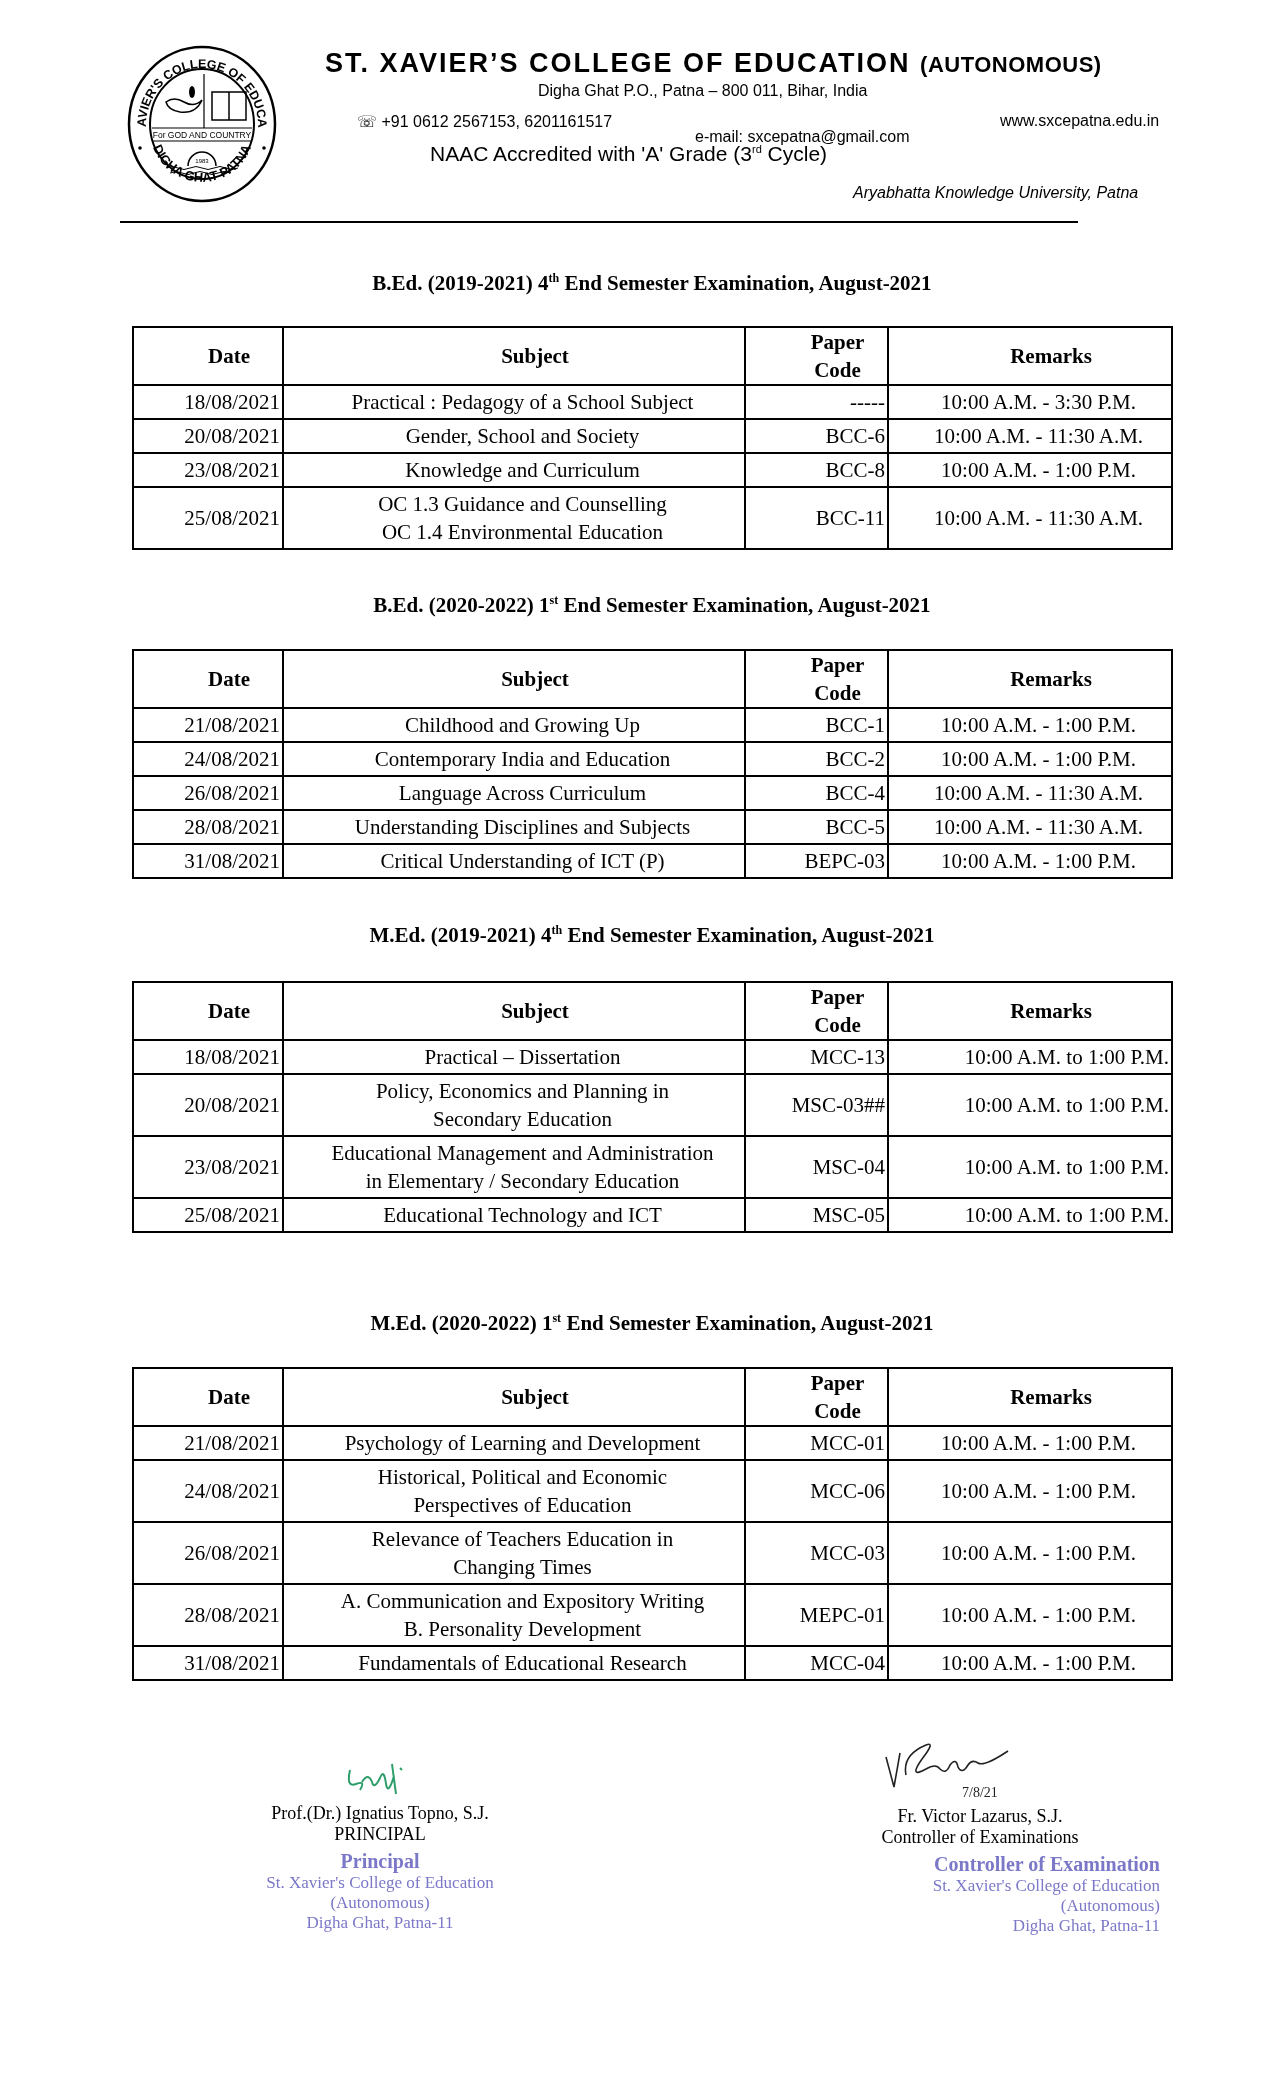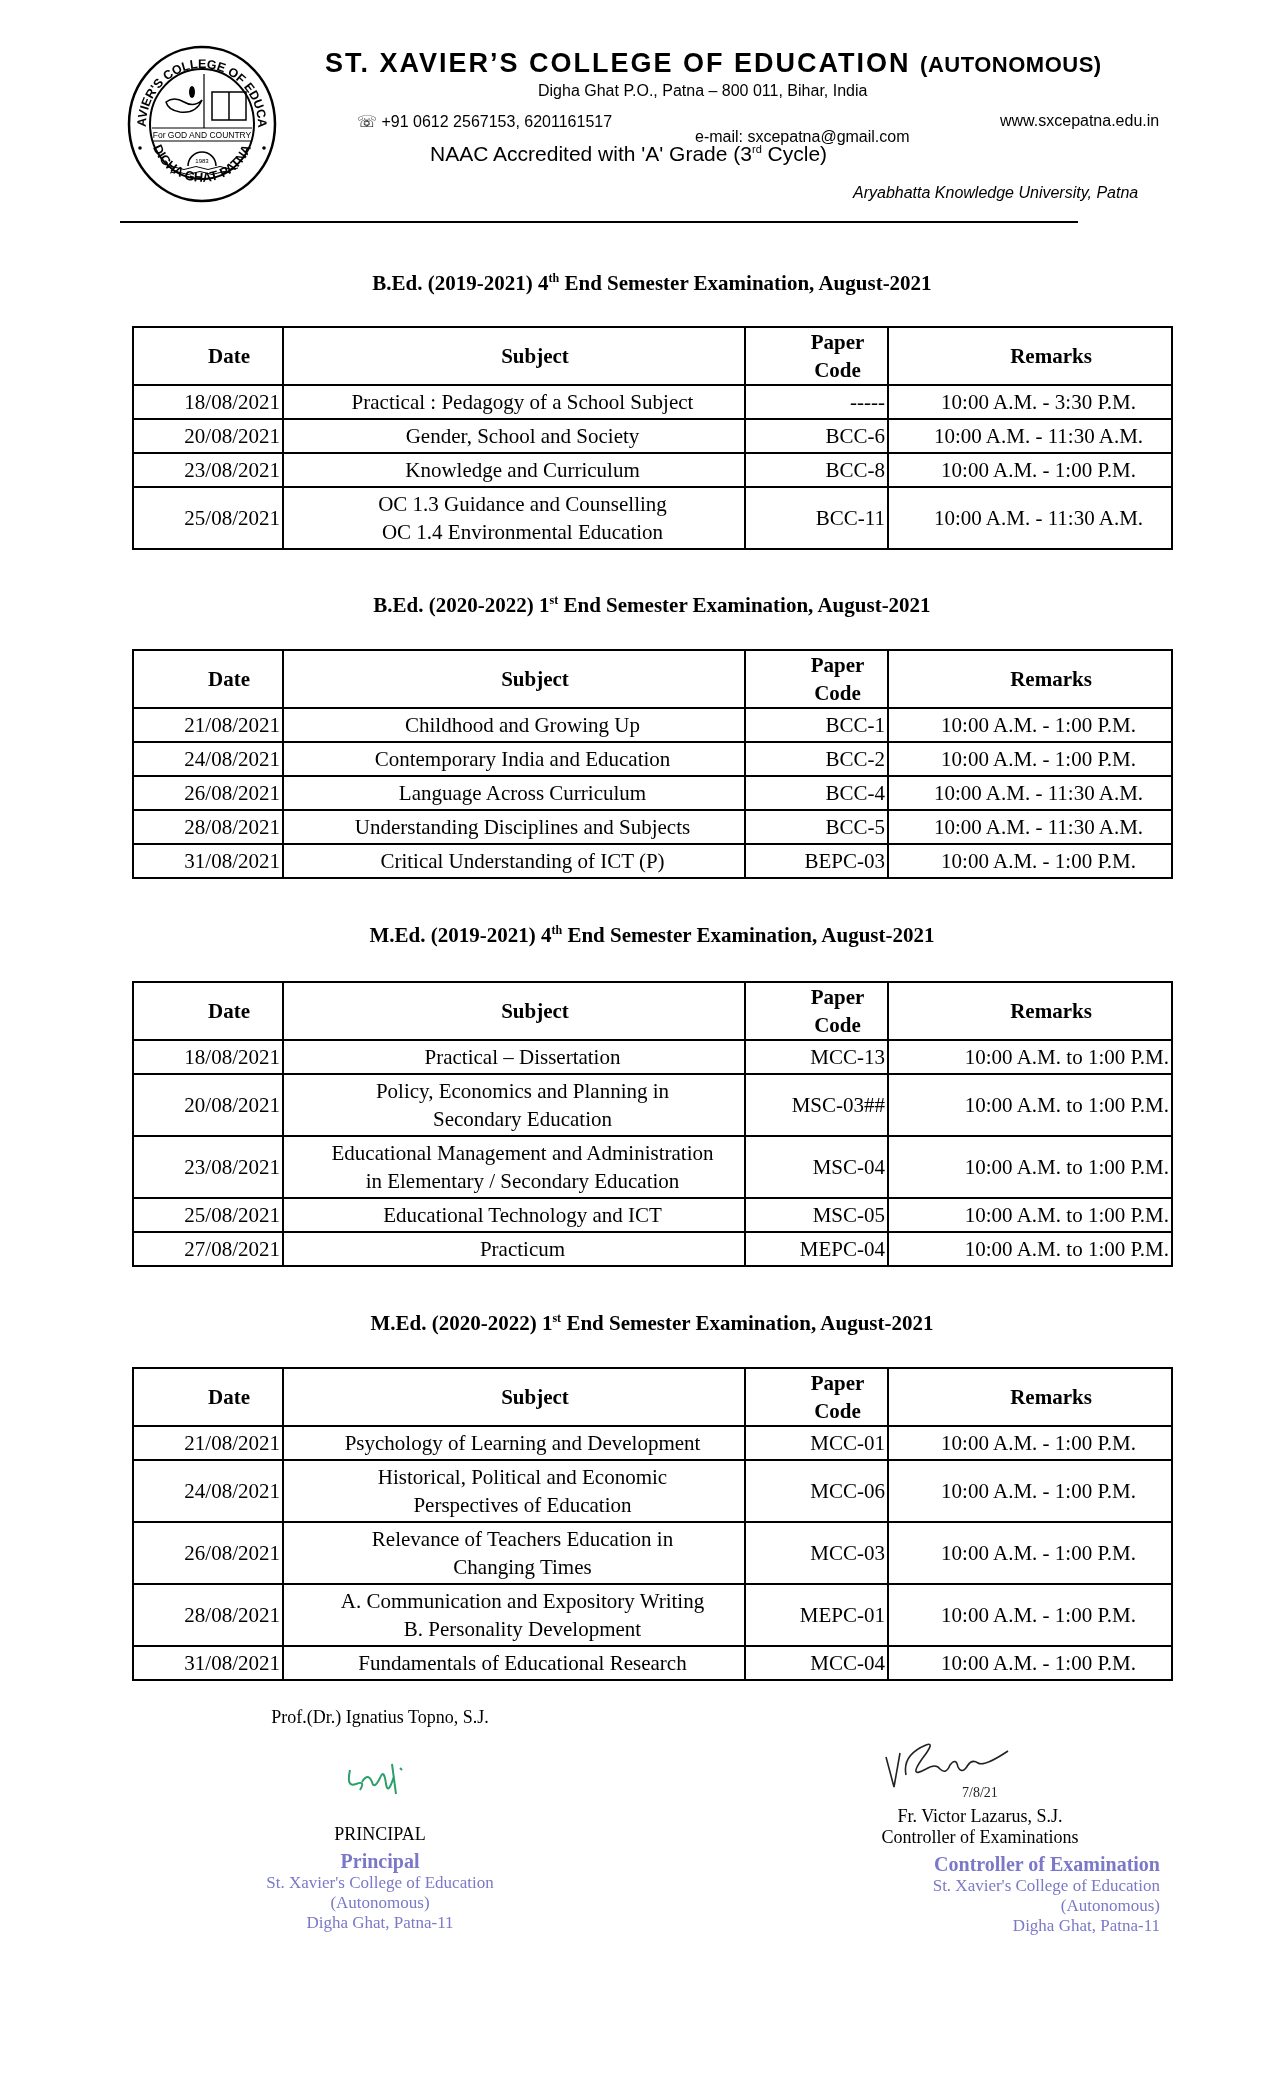--- a/index.html
+++ b/index.html
@@ -245,28 +245,20 @@
         <td class="c two">10:00 A.M. to 1:00 P.M.</td>
       </tr>
       <tr>
         <td class="c">25/08/2021</td>
         <td class="l">
           <div>Educational Technology and ICT</div>
         </td>
         <td class="c">MSC-05</td>
         <td class="c">10:00 A.M. to 1:00 P.M.</td>
       </tr>
-      <tr>
-        <td class="c">27/08/2021</td>
-        <td class="l">
-          <div>Practicum</div>
-        </td>
-        <td class="c">MEPC-04</td>
-        <td class="c">10:00 A.M. to 1:00 P.M.</td>
-      </tr>
     </tbody>
   </table>
 <table class="exam" style="top:1367px;">
     <colgroup>
       <col class="col-date">
       <col class="col-subj">
       <col class="col-code">
       <col class="col-rem">
     </colgroup>
     <tbody>
@@ -320,21 +312,21 @@
         <td class="l">10:00 A.M. - 1:00 P.M.</td>
       </tr>
     </tbody>
   </table>
 
 <div class="abs" style="left:340px; top:1760px; width:80px; height:42px;">
   <svg width="80" height="42" viewBox="0 0 80 42">
     <path d="M10 10 q-4 18 6 14 q10 -4 4 6 M22 22 q6 -10 10 0 q2 8 8 -4 q4 -10 6 6 q2 12 8 -8 M52 4 l4 30 M60 8 l2 2" fill="none" stroke="#2e9e6b" stroke-width="2"></path>
   </svg>
 </div>
-<div class="abs sig" style="left:215px; top:1707px; width:330px;">Prof.(Dr.) Ignatius Topno, S.J.</div>
+<div class="abs sig" style="left:215px; top:1803px; width:330px;">Prof.(Dr.) Ignatius Topno, S.J.</div>
 <div class="abs sig" style="left:215px; top:1824px; width:330px;">PRINCIPAL</div>
 <div class="abs stamp" style="left:200px; top:1850px; width:360px;">
   <div class="big">Principal</div>
   <div class="small">St. Xavier's College of Education</div>
   <div class="small">(Autonomous)</div>
   <div class="small">Digha Ghat, Patna-11</div>
 </div>
 
 <div class="abs" style="left:880px; top:1735px; width:160px; height:70px;">
   <svg width="160" height="70" viewBox="0 0 160 70">

